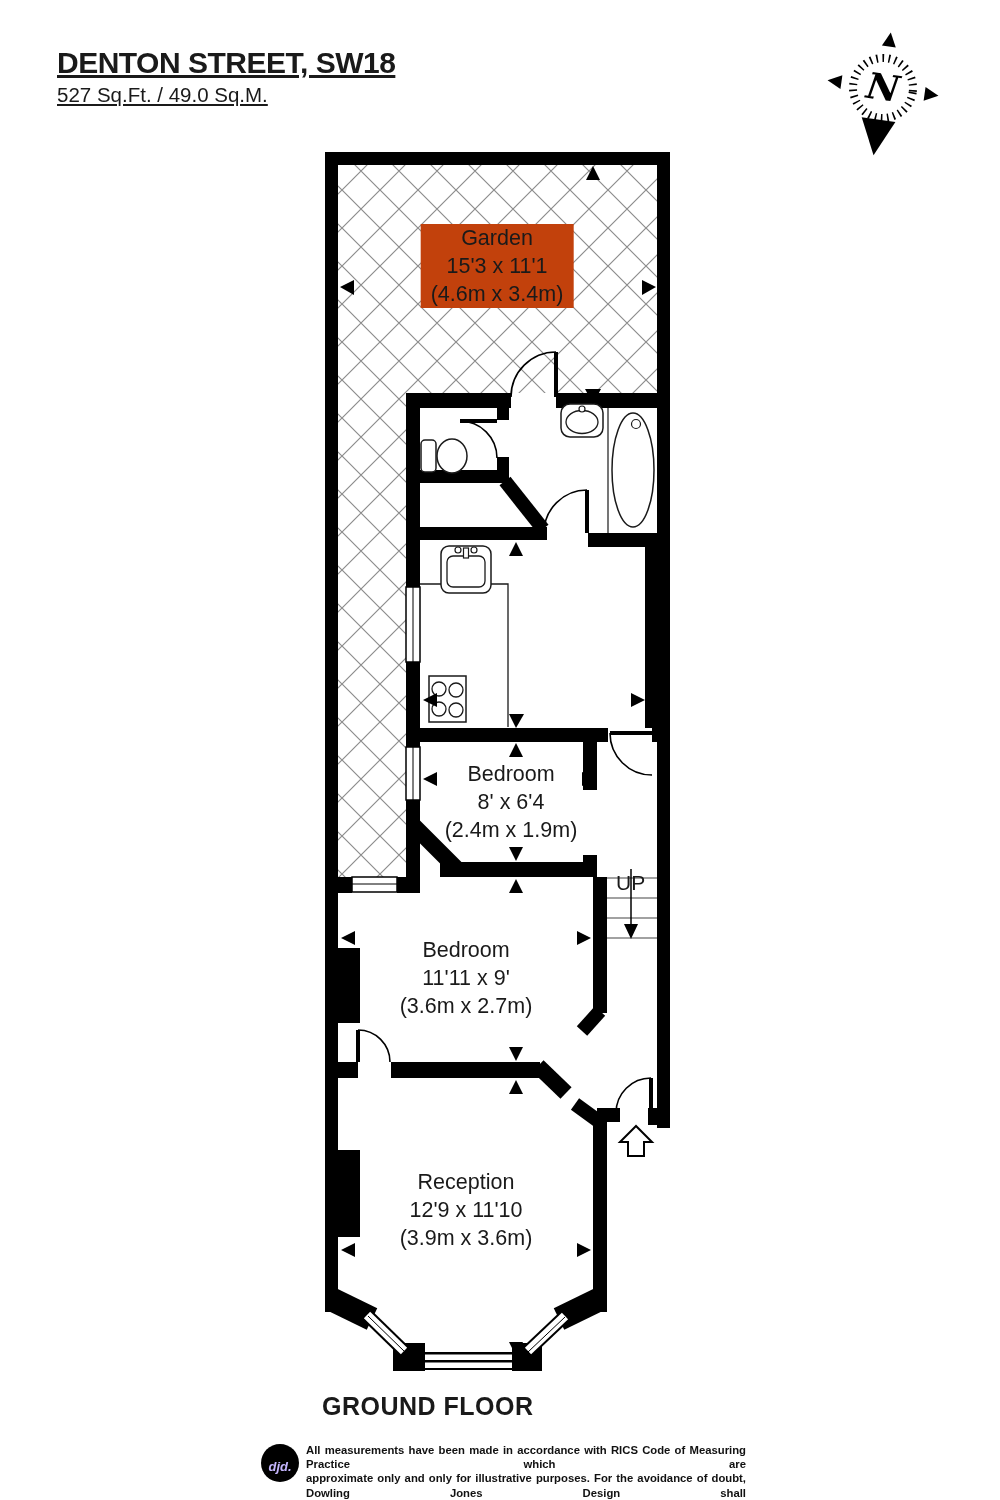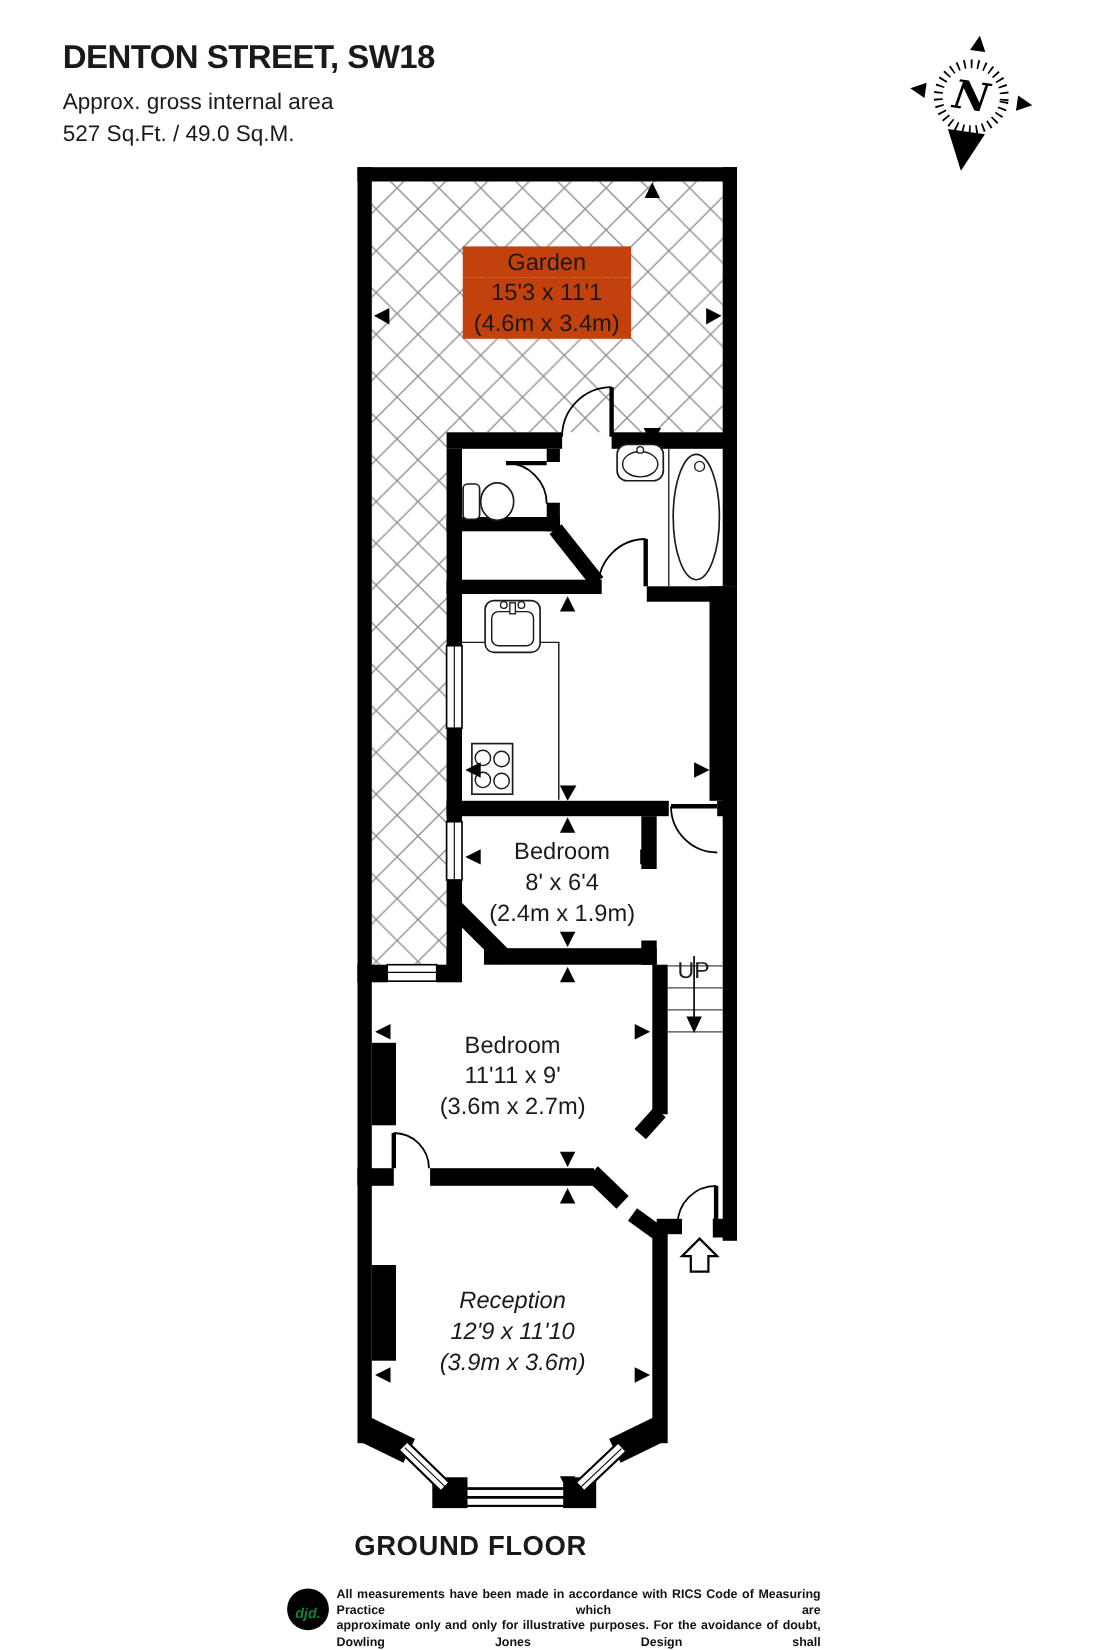--- a/index.html
+++ b/index.html
@@ -13,31 +13,30 @@
               font-size:21.5px;line-height:28px;white-space:nowrap;}
   .room-label .rname{display:block;}
   .garden-bg{background:#c2410c;padding:0 10px;}
   .up-label{position:absolute;font-size:21px;font-weight:400;}
   .floor-label{position:absolute;font-size:25px;font-weight:700;letter-spacing:0.5px;white-space:nowrap;}
   .footer{position:absolute;left:306px;top:1443px;width:440px;}
   .footer .l{font-size:11.3px;line-height:14.2px;text-align:justify;text-align-last:justify;}
   .footer .b{font-weight:700;color:#111;}
   .footer .g{font-weight:400;color:#555;}
   .logo{position:absolute;left:261px;top:1444px;width:38px;height:38px;border-radius:50%;
-        background:#000;color:#15803d;display:flex;align-items:center;justify-content:center;
+        background:#000;color:#c4b5fd;display:flex;align-items:center;justify-content:center;
         font-size:13px;font-style:italic;font-weight:700;padding-top:6px;box-sizing:border-box;}
 </style>
 </head>
 <body>
 
 <div class="page">
 
-  <div class="abs" style="left:57px;top:36px;">
+  <div class="abs" style="left:57px;top:46px;text-decoration:underline;">
     <div class="title">DENTON STREET, SW18</div>
-    <div class="subtitle" style="margin-top:8px;">Approx. gross internal area</div>
     <div class="subtitle">527 Sq.Ft. / 49.0 Sq.M.</div>
   </div>
 
   <svg class="plan-svg" width="1000" height="1500" viewBox="0 0 1000 1500">
     <defs>
       <pattern id="hatch" width="38" height="38" patternUnits="userSpaceOnUse">
         <path d="M0,0 L38,38 M38,0 L0,38" stroke="#8c8c8c" stroke-width="1.2" fill="none"></path>
       </pattern>
     </defs>
 
@@ -229,21 +228,21 @@
     <span class="rname">8' x 6'4</span>
     <span class="rname">(2.4m x 1.9m)</span>
   </div>
 
   <div class="room-label" style="left:466px;top:936px;">
     <span class="rname">Bedroom</span>
     <span class="rname">11'11 x 9'</span>
     <span class="rname">(3.6m x 2.7m)</span>
   </div>
 
-  <div class="room-label" style="left:466px;top:1168px;font-style:italic;">
+  <div class="room-label" style="left:466px;top:1168px;">
     <span class="rname">Reception</span>
     <span class="rname">12'9 x 11'10</span>
     <span class="rname">(3.9m x 3.6m)</span>
   </div>
 
   <div class="up-label" style="left:616px;top:859px;margin-top:12px;">UP</div>
 
   <div class="floor-label" style="left:322px;top:1392px;">GROUND FLOOR</div>
 
   <div class="logo">djd.</div>

